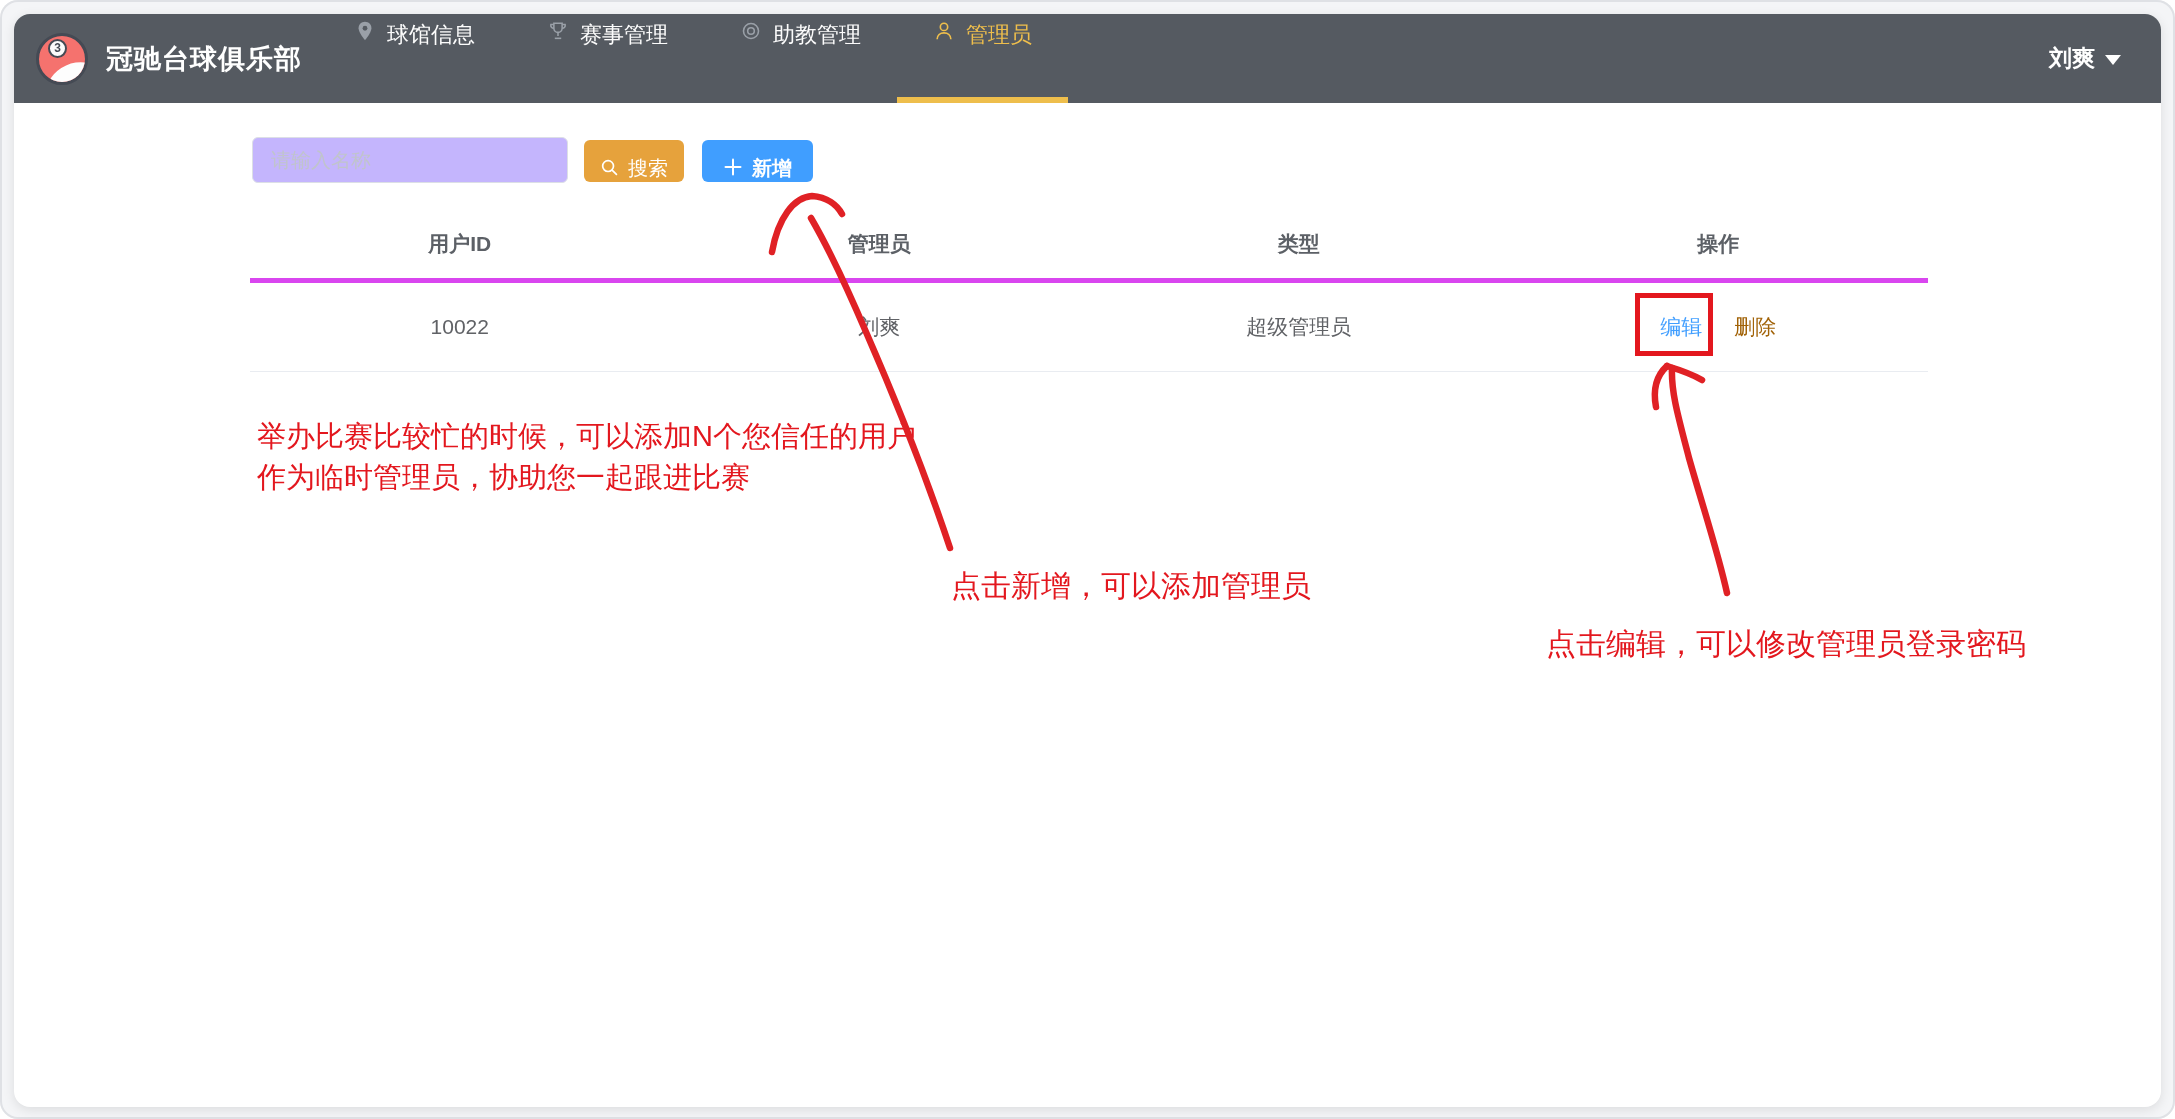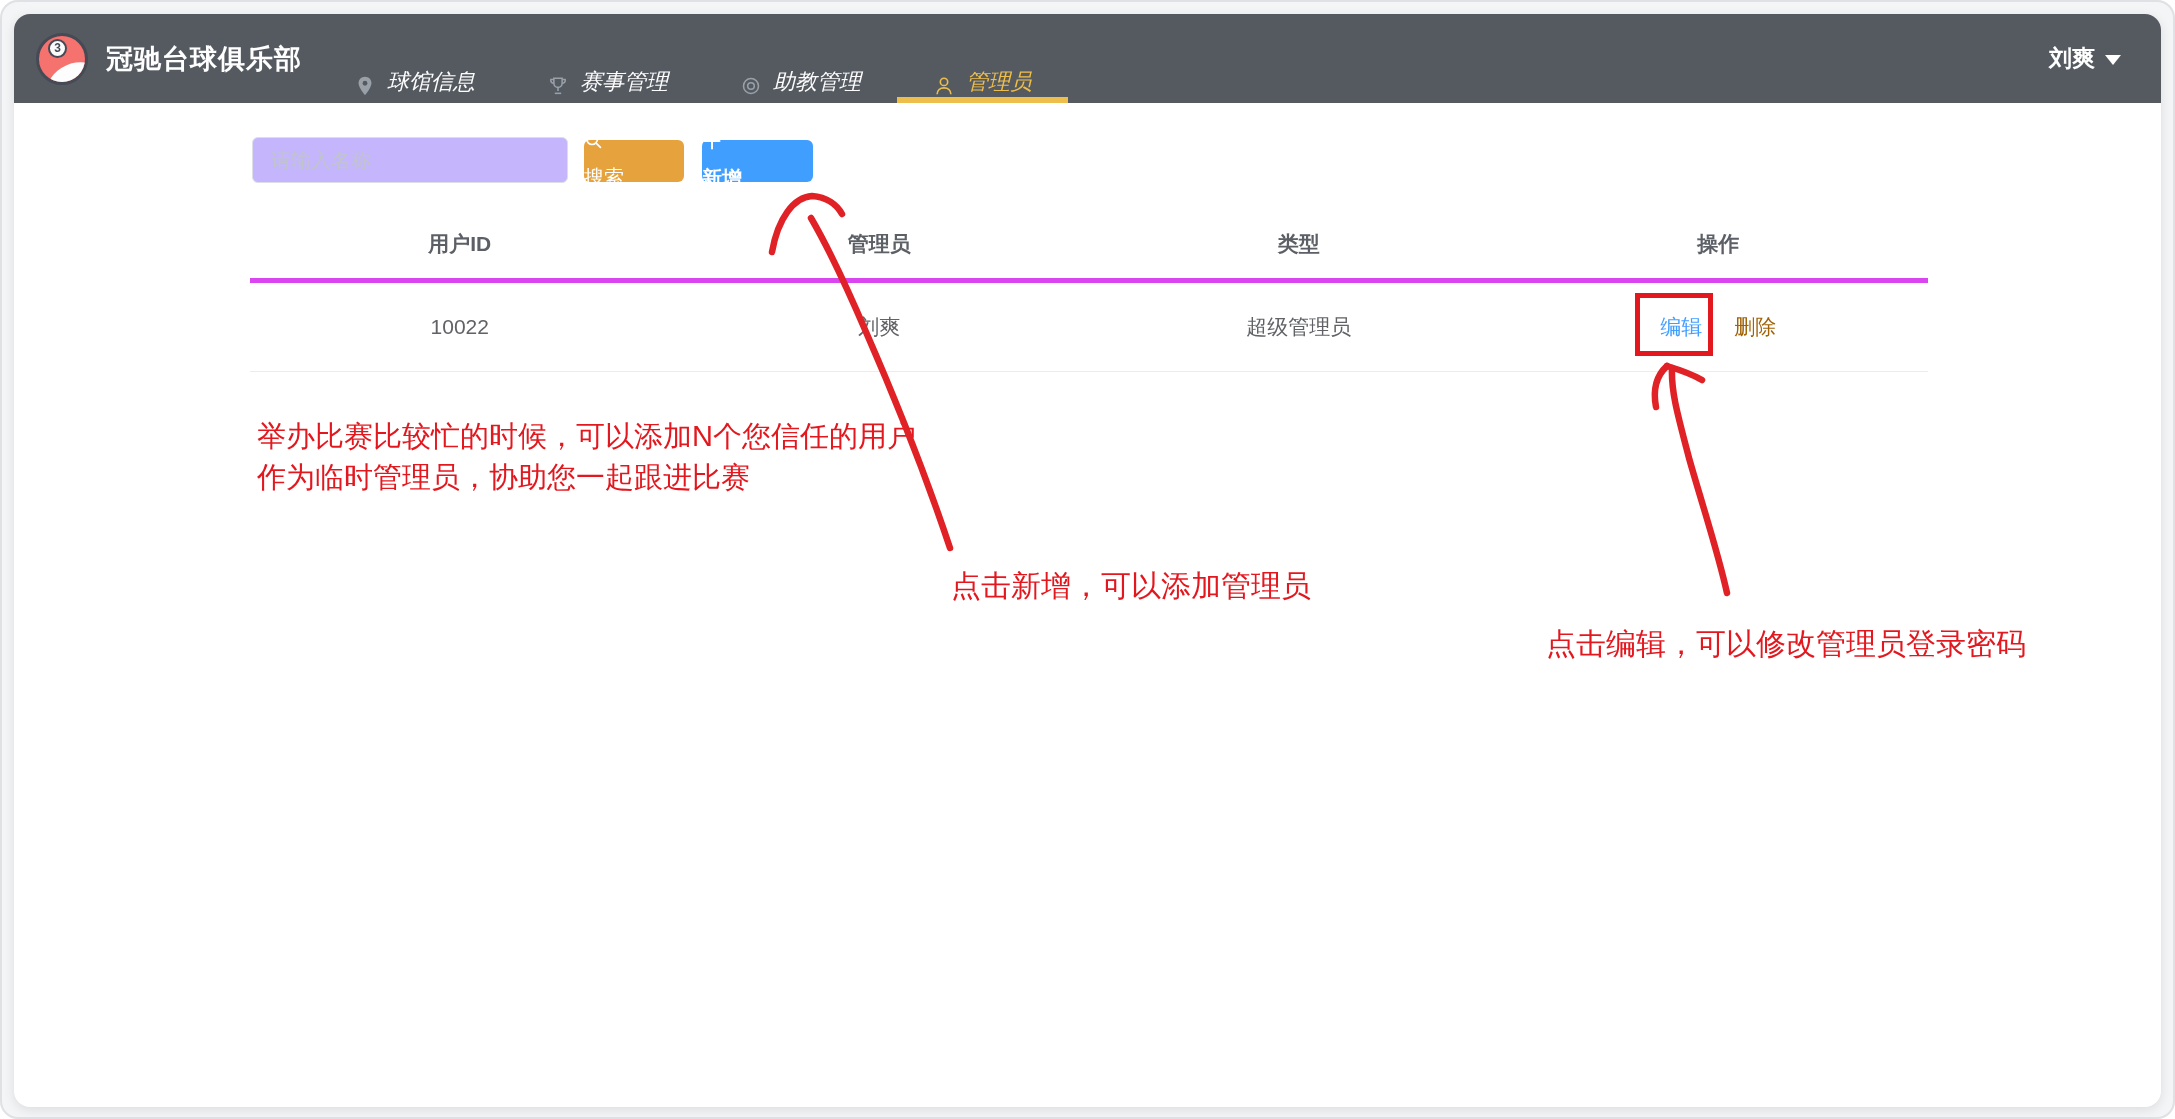--- a/index.html
+++ b/index.html
@@ -36,23 +36,23 @@
     background:#fbfbfb; border:2px solid #454a54; border-radius:50%;
     font-size:12px; font-weight:bold; color:#454a54;
     display:flex; align-items:center; justify-content:center;
   }
   .brand-title{
     margin-left:18px; font-size:27px; font-weight:bold; color:#ffffff;
     letter-spacing:1px; white-space:nowrap;
   }
   .nav{ display:flex; height:100%; margin-left:16px; }
   .nav-item{
-    display:flex; align-items:flex-end; gap:11px; padding:6px 36px 0 36px;
+    display:flex; align-items:flex-start; gap:11px; padding:6px 36px 0 36px;
     font-size:22px; color:#fcfcfc; cursor:pointer; white-space:nowrap;
-    border-bottom:6px solid transparent; height:100%;font-style:italic;
+    border-bottom:6px solid transparent; height:100%;
   }
   .nav-item.active{ color:#eebe4c; border-bottom-color:#eebe4c; }
   .nav-item svg{ display:block; }
   .user-menu{
     margin-left:auto; display:flex; align-items:center; gap:10px;
     color:#ffffff; font-size:23px; font-weight:bold; cursor:pointer;
   }
   .caret-down{
     width:0; height:0; border-left:8px solid transparent;
     border-right:8px solid transparent; border-top:10px solid #ffffff;
@@ -63,22 +63,22 @@
   .search-input{
     position:absolute; left:238px; top:123px; width:316px; height:46px;
     border:1px solid #dcdfe6; border-radius:6px; padding:0 18px;
     font-size:20px; color:#606266; outline:none; background:#c4b5fd;
     font-family:inherit;
   }
   .search-input::placeholder{ color:#c0c4cc; }
   .btn{
     position:absolute; top:126px; height:42px; border:none; border-radius:6px;
     color:#ffffff; font-size:20px; font-family:inherit;
-    display:flex; align-items:flex-start; justify-content:center; gap:9px;
-    cursor:pointer; white-space:nowrap;flex-direction:column;
+    display:flex; align-items:flex-end; justify-content:center; gap:9px;
+    cursor:pointer; white-space:nowrap;
   }
   .btn-search{ left:570px; width:100px; background:#e6a23c; }
   .btn-add{ left:688px; width:111px; background:#409eff;font-weight:bold; }
 
   
   .admin-table{ position:absolute; left:236px; top:196px; width:1678px; }
   .thead, .trow{
     display:grid; grid-template-columns:repeat(4,1fr);
     align-items:center; text-align:center;
   }

